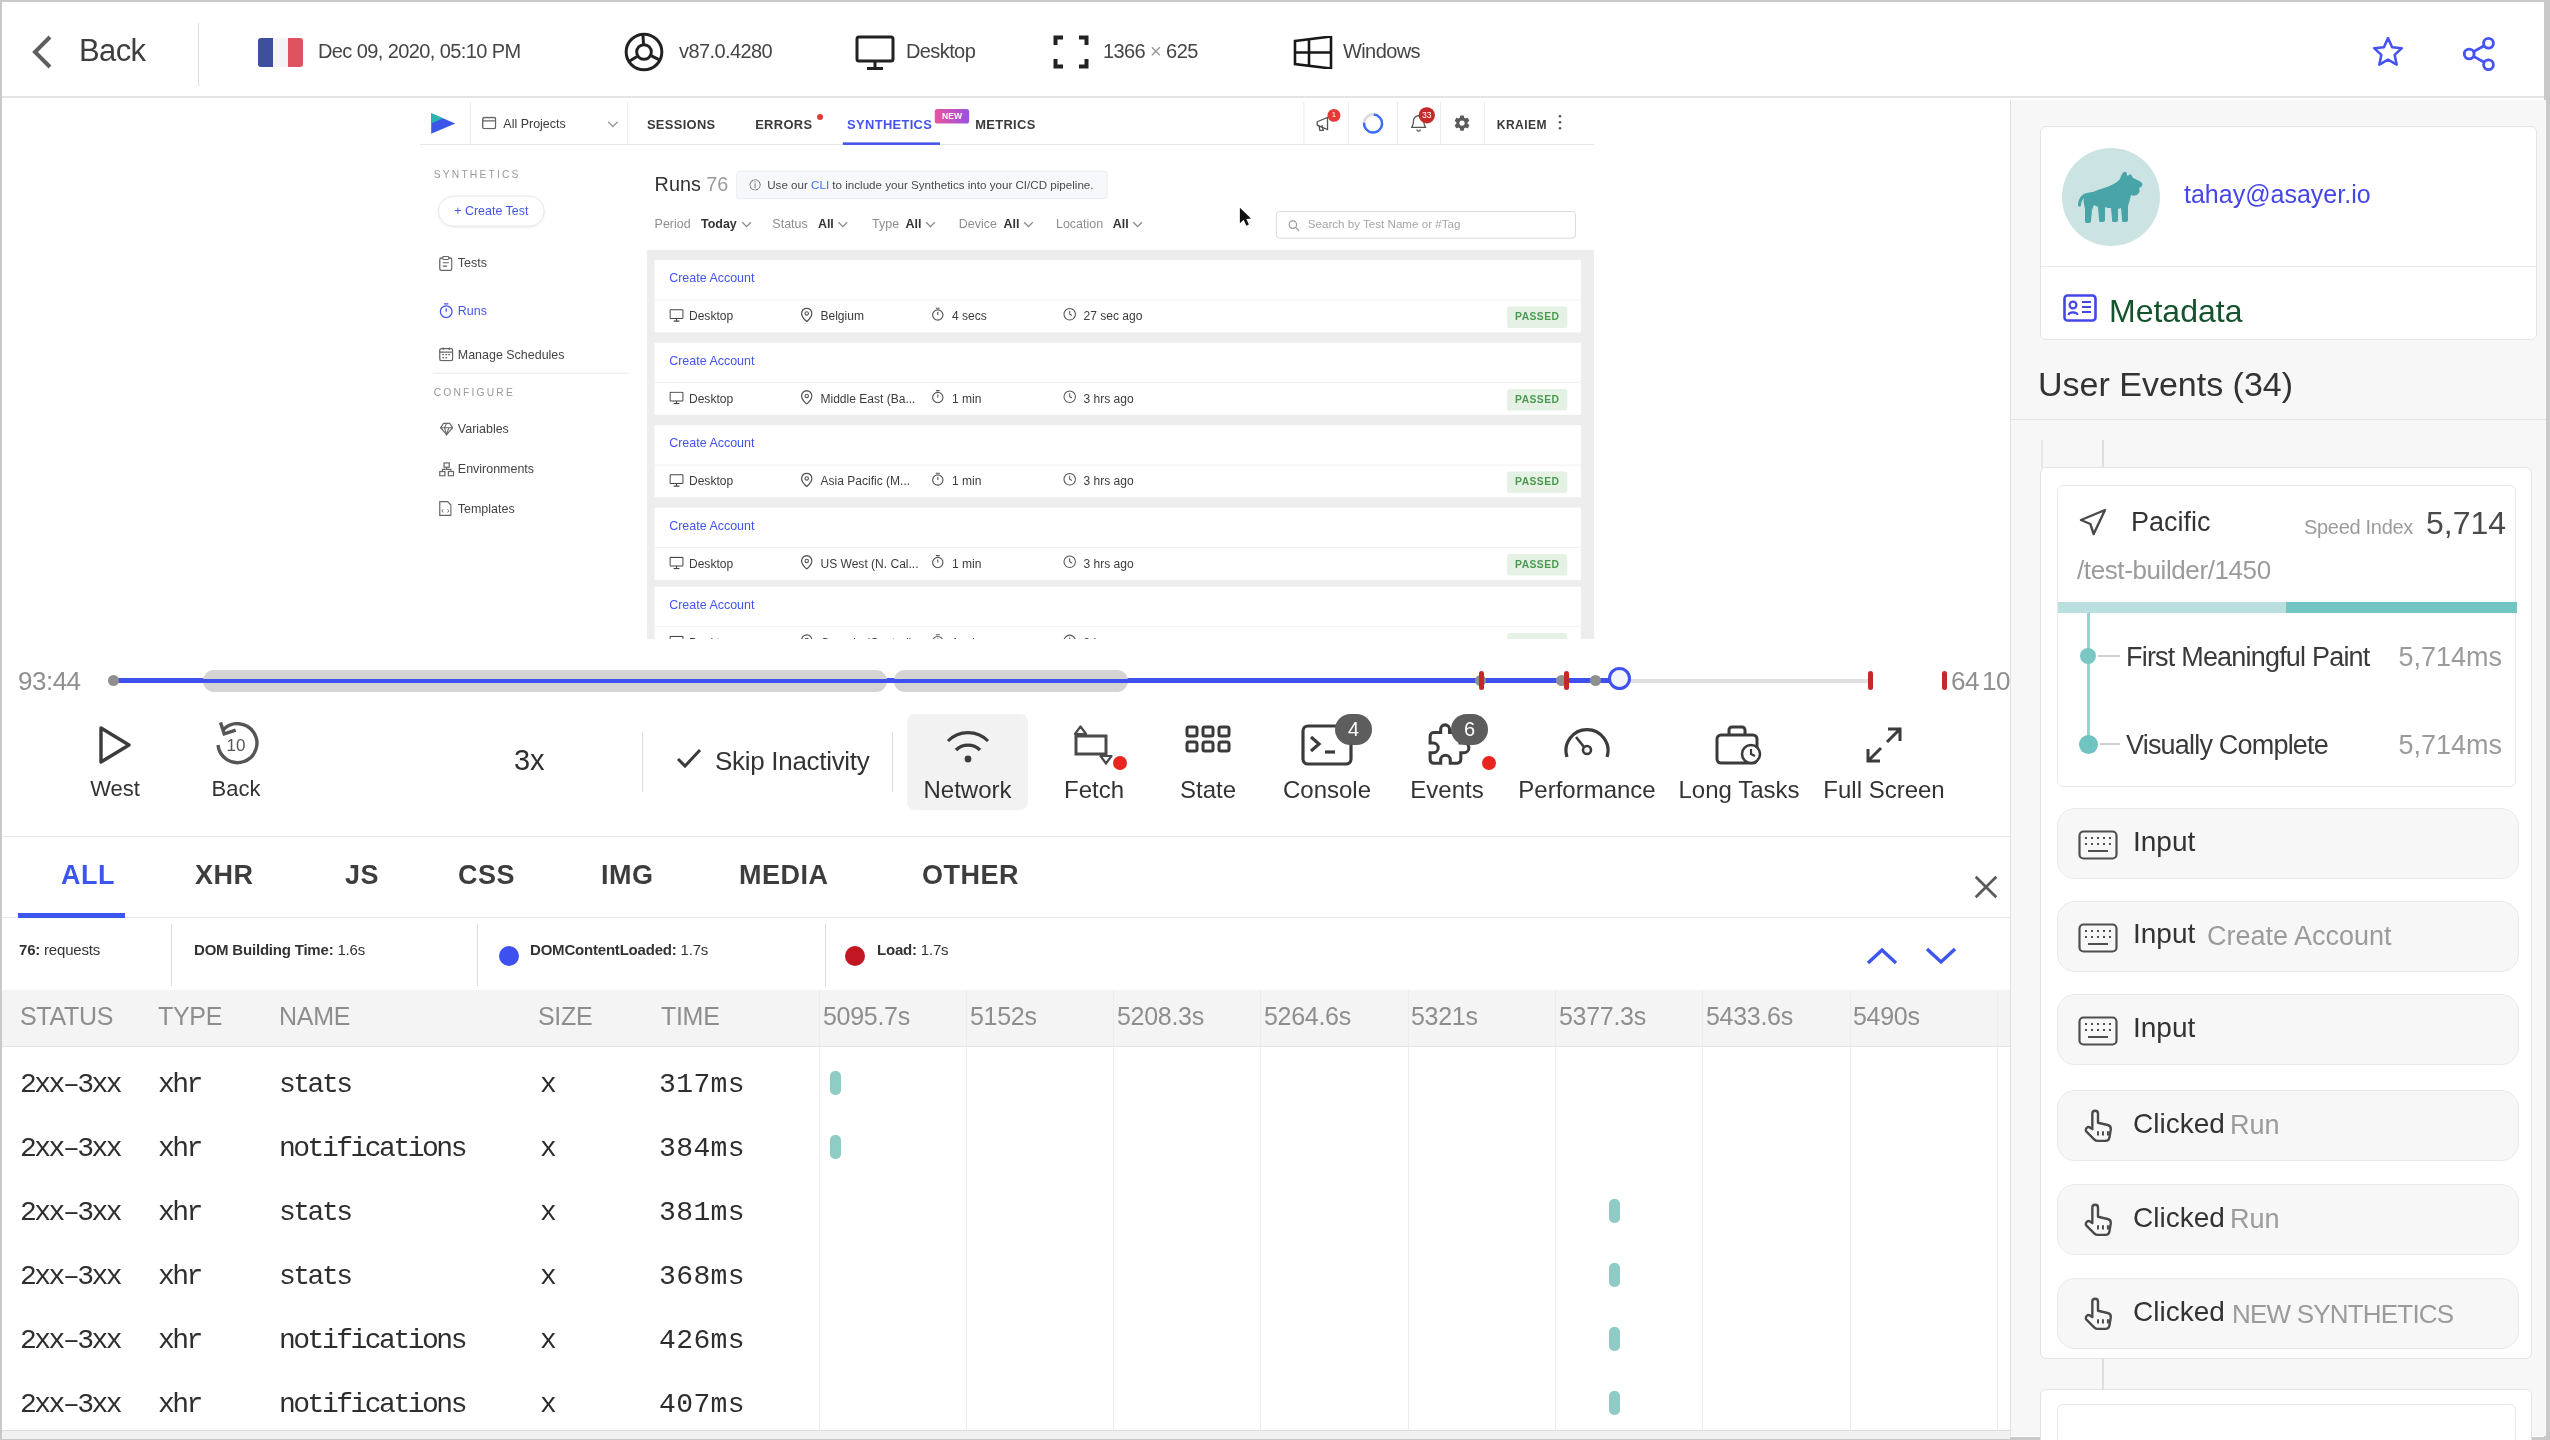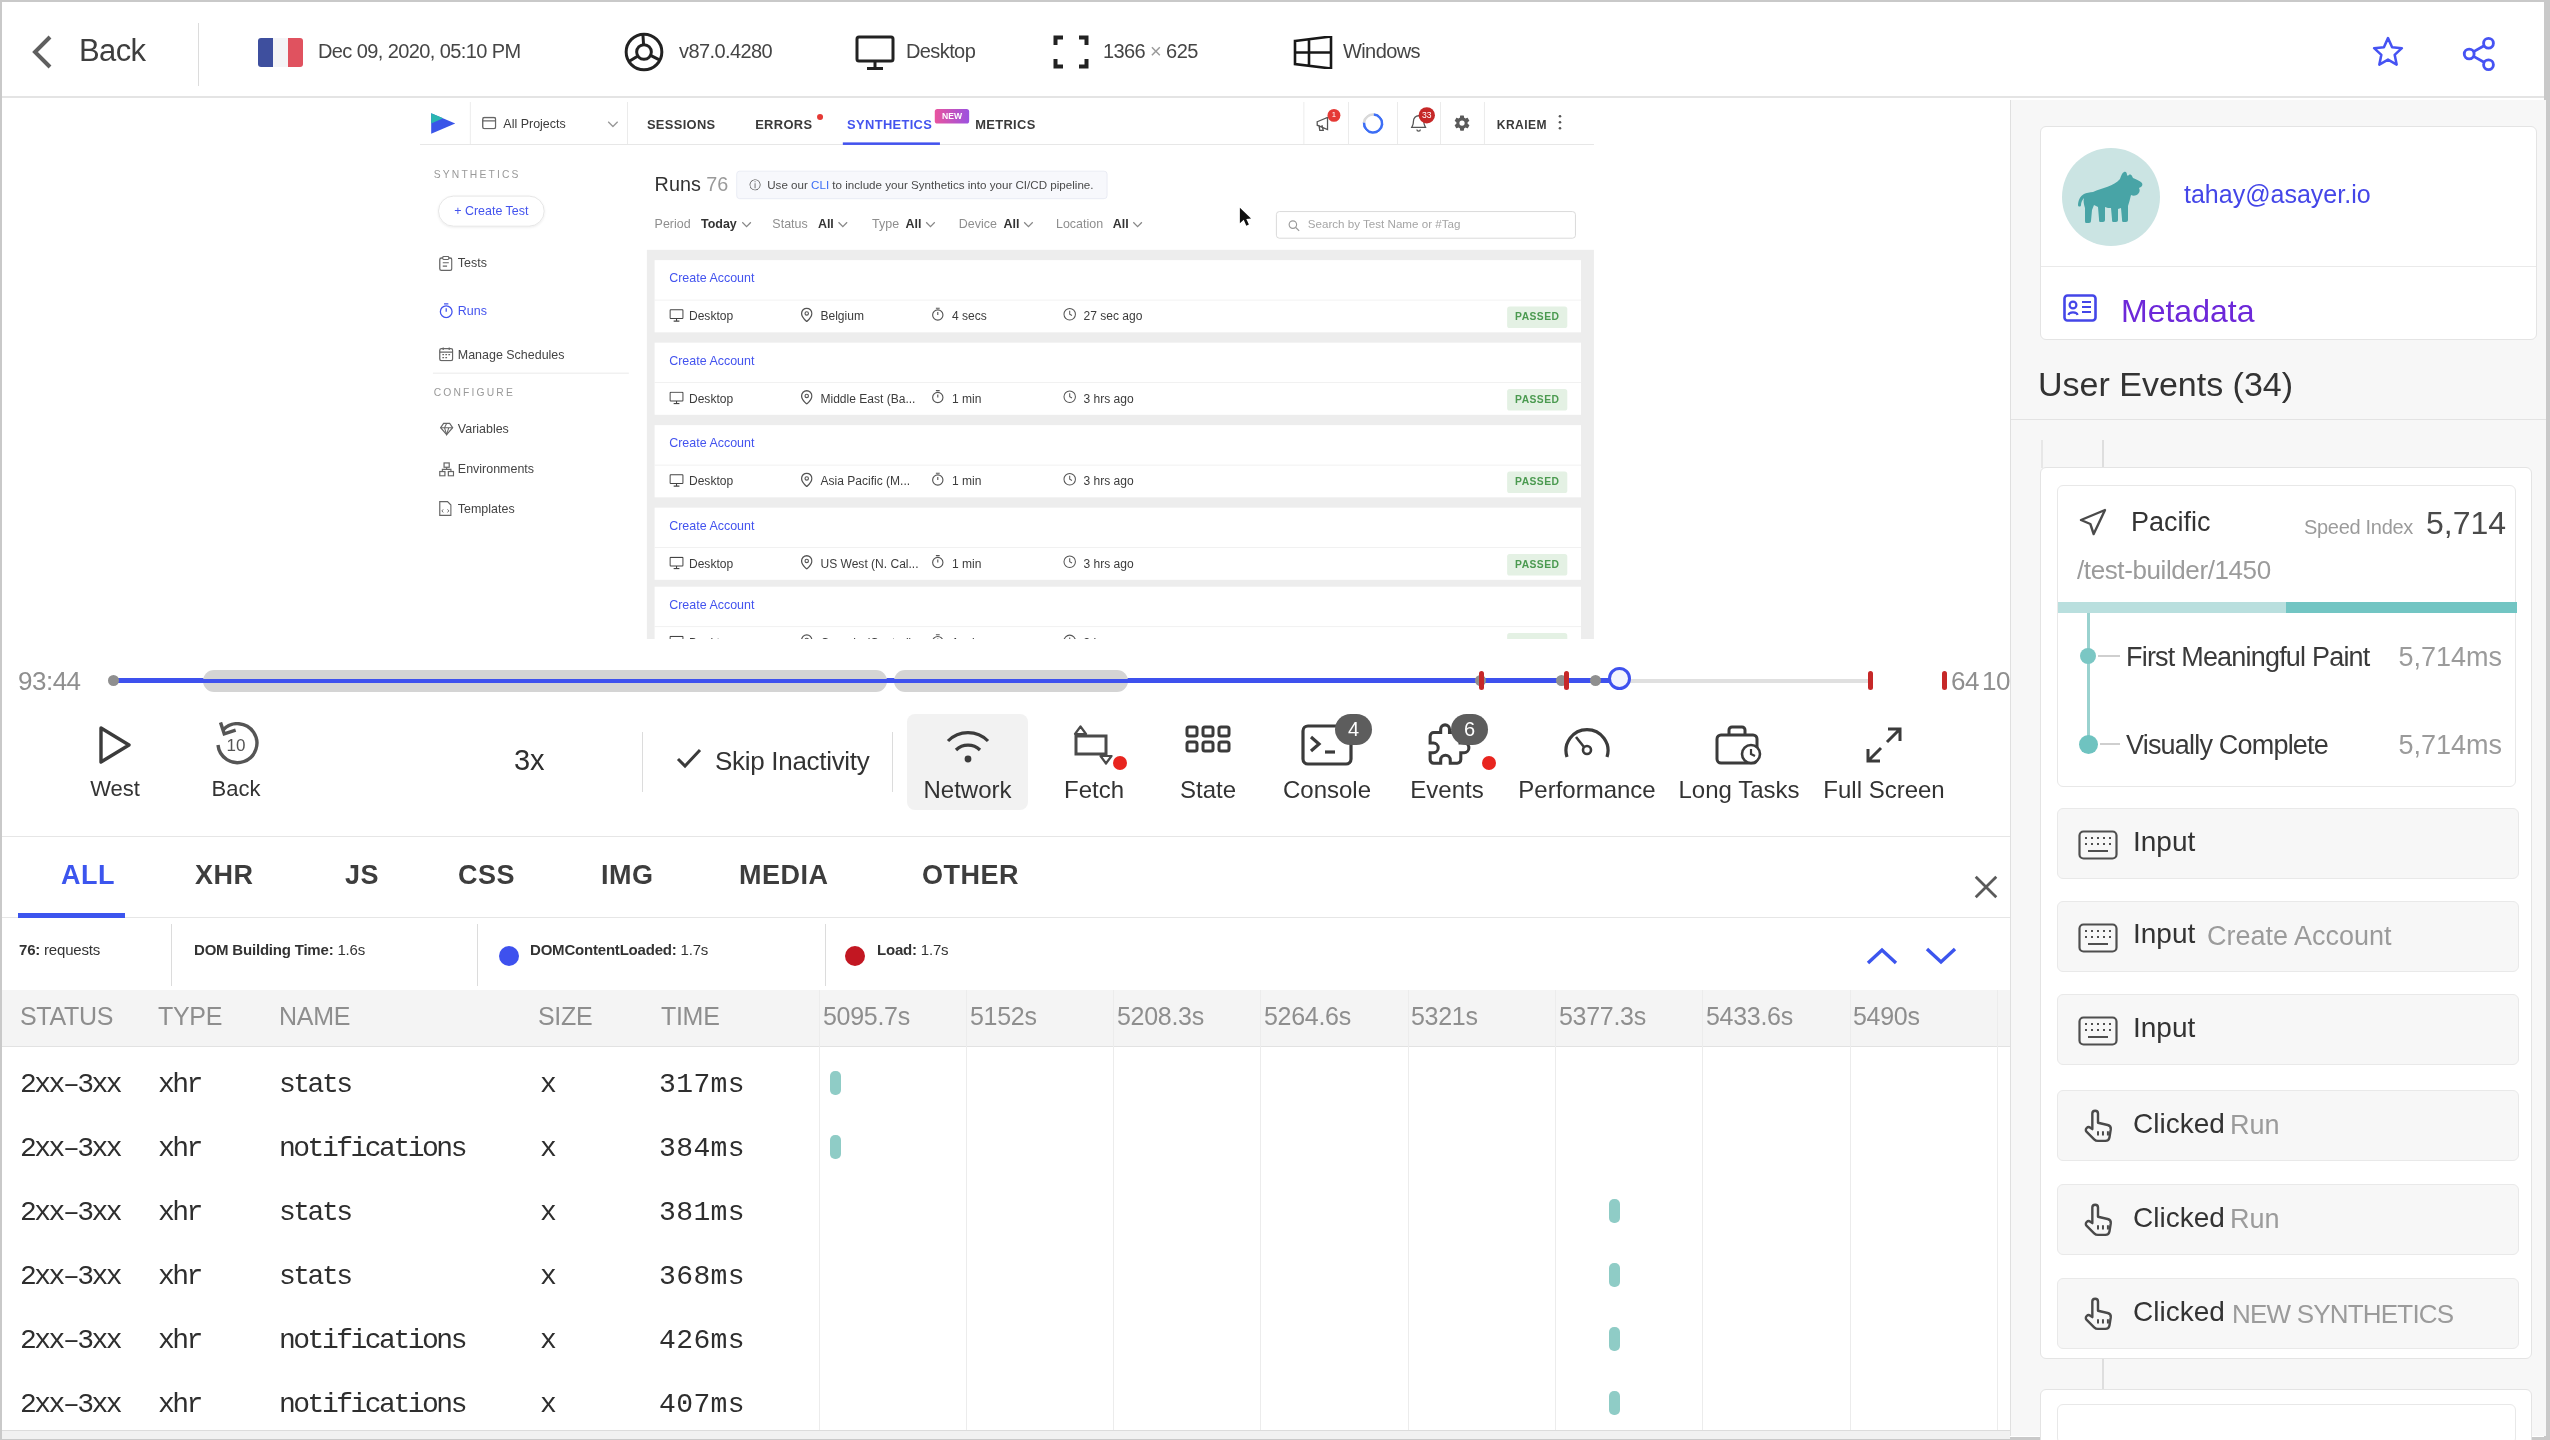--- a/index.html
+++ b/index.html
@@ -47,21 +47,21 @@
   .th { position:absolute; top:12px; font-size:25px; color:#8e8e8e; letter-spacing:-0.3px; }
   .gline { position:absolute; top:988px; width:1px; height:440px; background:#ececec; }
   .trow { position:absolute; left:0; width:2008px; height:64px; font-family:"Liberation Mono", monospace; font-size:28px; color:#2e2e2e; letter-spacing:-2.5px; }
   .td { position:absolute; top:18px; white-space:nowrap; }
   .wbar { position:absolute; width:11px; height:24px; border-radius:5px; background:#8fccc6; }
   .botstrip { position:absolute; left:0; top:1428px; width:2008px; height:9px; background:#f1f1f1; border-top:1px solid #dcdcdc; }
 
   
   .side { position:absolute; left:2008px; top:98px; width:536px; height:1336px; background:#f7f7f7; border-left:1px solid #e0e0e0; }
   .card { position:absolute; background:#fff; border:1px solid #e4e4e4; border-radius:6px; }
-  .evrow { position:absolute; left:16px; width:462px; height:71px; background:#f7f7f7; border:1px solid #e9e9e9; border-radius:6px; }
+  .evrow { position:absolute; left:16px; width:462px; height:71px; background:#f7f7f7; border:1px solid #e9e9e9; border-radius:18px; }
   .evmain { position:absolute; left:75px; font-size:28px; color:#333; }
   .evsub { position:absolute; font-size:27px; color:#9b9b9b; white-space:nowrap; }
 
   
   #app { font-family:"Liberation Sans", sans-serif; }
   .a-nav { position:absolute; left:0; top:0; width:1366px; height:50px; background:#fff; border-bottom:1px solid #e3e3e3; }
   .a-nd { position:absolute; top:0; width:1px; height:50px; background:#e8e8e8; }
   .a-tab { position:absolute; top:17px; font-size:15px; font-weight:700; color:#3a3a3a; letter-spacing:0.4px; }
   .a-side { position:absolute; left:0; top:50px; width:264px; height:575px; background:#fff; }
   .a-sitem { position:absolute; left:44px; font-size:14.5px; color:#444; }
@@ -632,21 +632,21 @@
       </div>
       <div class="abs" style="left:143px;top:53px;font-size:25px;color:#4446e8">tahay@asayer.io</div>
       <div class="abs" style="left:22px;top:167px">
         <svg width="34" height="28" viewBox="0 0 34 28">
             <rect x="1.5" y="1.5" width="31" height="25" rx="3" fill="none" stroke="#4446e8" stroke-width="2.6"></rect>
             <circle cx="10" cy="11" r="3.4" fill="none" stroke="#4446e8" stroke-width="2.2"></circle>
             <path d="M5.5 21 C6 17.5 14 17.5 14.5 21" fill="none" stroke="#4446e8" stroke-width="2.2"></path>
             <path d="M19 8 H28 M19 13 H28 M19 18 H28" stroke="#4446e8" stroke-width="2.2"></path>
           </svg>
       </div>
-      <div class="abs" style="left:80px;top:166px;font-size:32px;color:#6d28d9">Metadata</div>
+      <div class="abs" style="left:68px;top:166px;font-size:32px;color:#14532d">Metadata</div>
     </div>
     <div class="abs" style="left:27px;top:265px;font-size:34px;color:#333">User Events (34)</div>
     <div class="abs" style="left:0;top:319px;width:100%;height:1px;background:#e3e3e3"></div>
     <div class="abs" style="left:91px;top:340px;width:2px;height:28px;background:#dedede"></div>
     <div class="abs" style="left:30px;top:340px;width:2px;height:28px;background:#e7e7e7"></div>
 
     <div class="card" style="left:29px;top:367px;width:492px;height:892px">
 
       <div class="card" style="left:16px;top:17px;width:459px;height:302px;border-color:#e8e8e8">
         <svg class="abs" style="left:19px;top:19px" width="32" height="34" viewBox="0 0 24 24">

